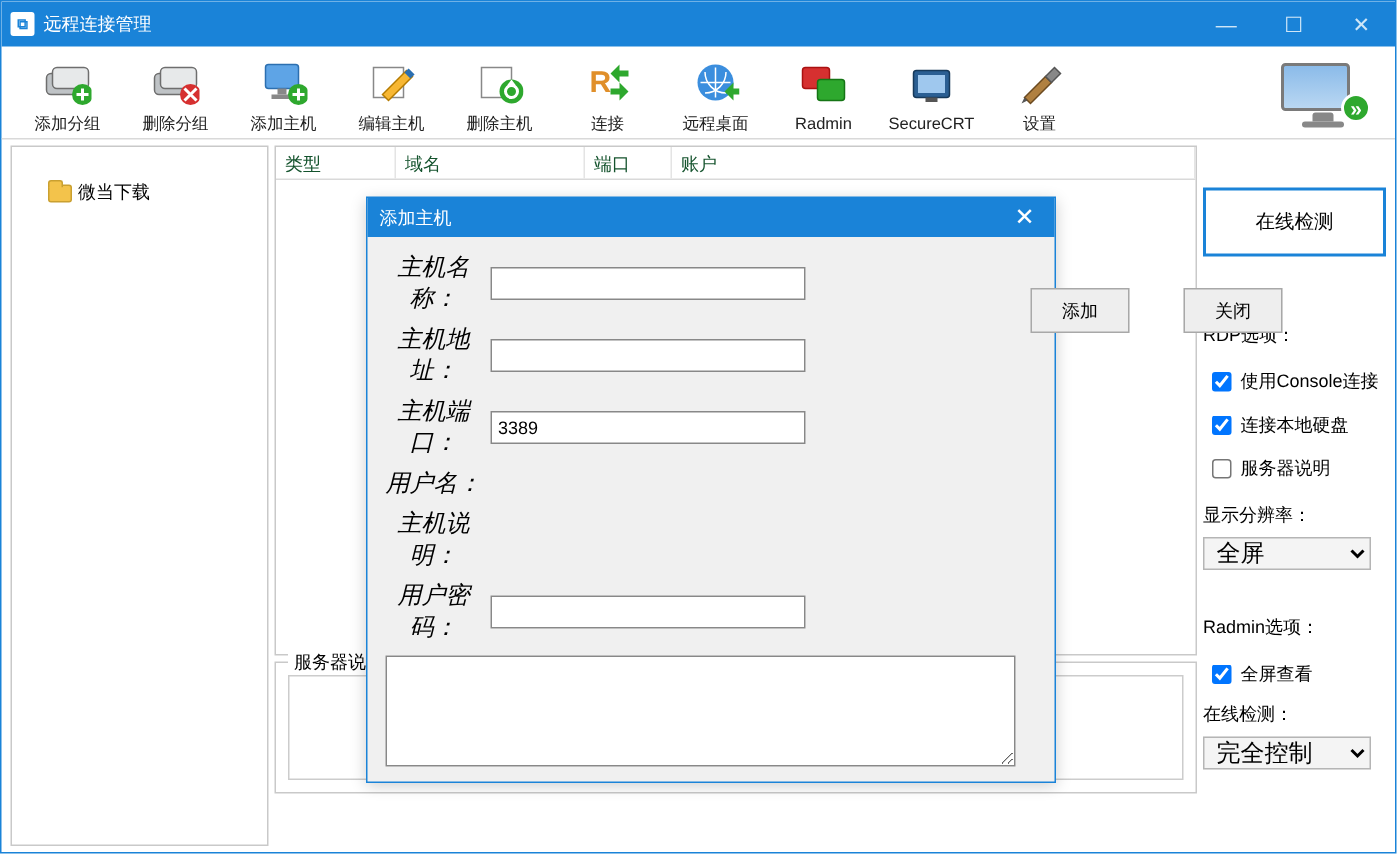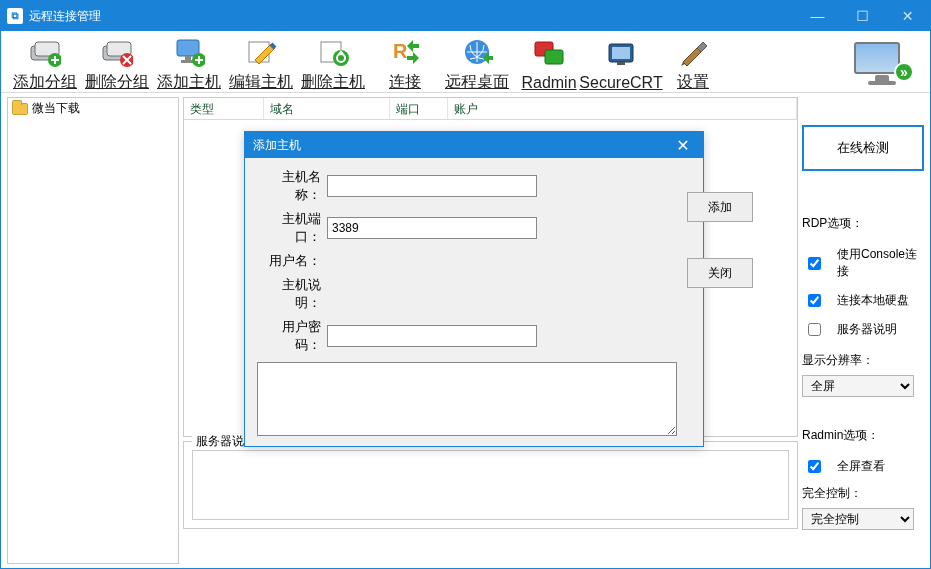--- a/index.html
+++ b/index.html
@@ -52,21 +52,21 @@
     display: flex;
     flex-direction: column;
     align-items: center;
     gap: 4px;
     padding-top: 2px;
   }
   .tb-icon {
     width: 32px; height: 32px;
     position: relative;
   }
-  .tb-label { font-size: 16px; color: #222; text-decoration: underline; }
+  .tb-label { font-size: 11px; color: #222; }
   .tb-spacer { flex: 1; }
   .tb-big {
     width: 80px; height: 54px;
     display:flex;align-items:center;justify-content:center;
   }
   .monitor-icon {
     width: 56px; height: 44px;
     position: relative;
   }
   .monitor-icon .screen {
@@ -88,21 +88,21 @@
   
   .body {
     display: flex;
     height: calc(569px - 30px - 62px);
     padding: 4px 6px 6px 6px;
     gap: 4px;
   }
   .tree-pane {
     width: 172px;
     border: 1px solid #c9c9c9;
-    padding: 0;
+    padding: 20px;
   }
   .tree-item {
     display:flex;align-items:center;gap:4px;
     padding: 2px 4px;
   }
   .folder-icon {
     width:16px;height:12px;background:#f3c34b;border:1px solid #caa030;
     position:relative;border-radius:0 2px 2px 2px;
   }
   .folder-icon:before {
@@ -152,26 +152,26 @@
     display:flex;flex-direction:column;
     padding-top:28px;
   }
   .detect-btn {
     border:2px solid #1a83d8;
     height:46px;display:flex;align-items:center;justify-content:center;
     font-size:13px;background:#fff;margin-bottom:44px;
   }
   .opt-title { font-size:12px;margin-bottom:6px; }
   .chk-row {
-    display:flex;align-items:center;gap:16px;margin:8px 0 4px 6px;font-size:12px;
+    display:flex;align-items:center;gap:6px;margin:8px 0 4px 6px;font-size:12px;
   }
   .chk-row input { margin:0; }
   .sel {
     width:112px;height:22px;border:1px solid #b5b5b5;background:#f4f4f4;
-    font-size:12px;padding:0 4px;
+    font-size:16px;padding:0 4px;
   }
   .right-pane .gap { height: 30px; }
 
   
   .dialog {
     position:absolute;
     left:60px; top:33px;
     width:460px;
     border:1px solid #1a83d8;
     background:#f0f0f0;
@@ -183,31 +183,31 @@
     padding:0 8px;
   }
   .dlg-title .t { flex:1;font-size:12px; }
   .dlg-title .x { width:24px;text-align:center;font-size:16px;cursor:pointer; }
   .dlg-body {
     padding:10px 12px;
     display:flex;gap:10px;
   }
   .form-col { display:flex;flex-direction:column;gap:6px; }
   .form-row { display:flex;align-items:center;gap:6px; }
-  .form-row label { width:64px;text-align:right;font-size:13px; }
+  .form-row label { width:64px;text-align:center;font-size:16px;font-style:italic; }
   .form-row input[type=text], .form-row select {
     width:210px;height:22px;border:1px solid #888;background:#fff;
     font-size:12px;padding:0 4px;
   }
   .form-row select { background:#eee; }
   .dlg-btn {
     width:66px;height:30px;border:1px solid #a8a8a8;background:#eee;
     font-size:12px;display:flex;align-items:center;justify-content:center;
   }
-  .dlg-btns { display:flex;flex-direction:column;gap:36px;margin-top:24px; }
+  .dlg-btns { display:flex;gap:36px;margin-top:24px; }
   .desc-area {
     width:420px;height:74px;border:1px solid #888;background:#fff;margin-top:2px;
   }
 
   
   svg { display:block; }
 </style>
 </head>
 <body>
 
@@ -357,20 +357,24 @@
 
       <div class="dialog">
         <div class="dlg-title">
           <span class="t">添加主机</span>
           <span class="x">✕</span>
         </div>
         <div class="dlg-body">
           <div class="form-col">
             <div class="form-row">
               <label>主机名称：</label>
+              <input type="text" value="" style="">
+            </div>
+            <div class="form-row">
+              <label>主机地址：</label>
               <input type="text" value="" style="">
             </div>
             <div class="form-row">
               <label>主机端口：</label>
               <input type="text" value="3389" style="">
             </div>
             <div class="form-row">
               <label>用户名：</label>
             </div>
             <div class="form-row" style="align-items:flex-start;">
@@ -420,18 +424,18 @@
     </select>
 
     <div class="gap"></div>
     <div class="opt-title">Radmin选项：</div>
     <label class="chk-row">
       <input type="checkbox" checked="" style="">
       <span>全屏查看</span>
     </label>
 
     <div style="height:6px;"></div>
-    <div class="opt-title">完全控制：</div>
+    <div class="opt-title">在线检测：</div>
     <select class="sel">
       <option>完全控制</option>
     </select>
   </div>
 </div>
 
 </body></html>

